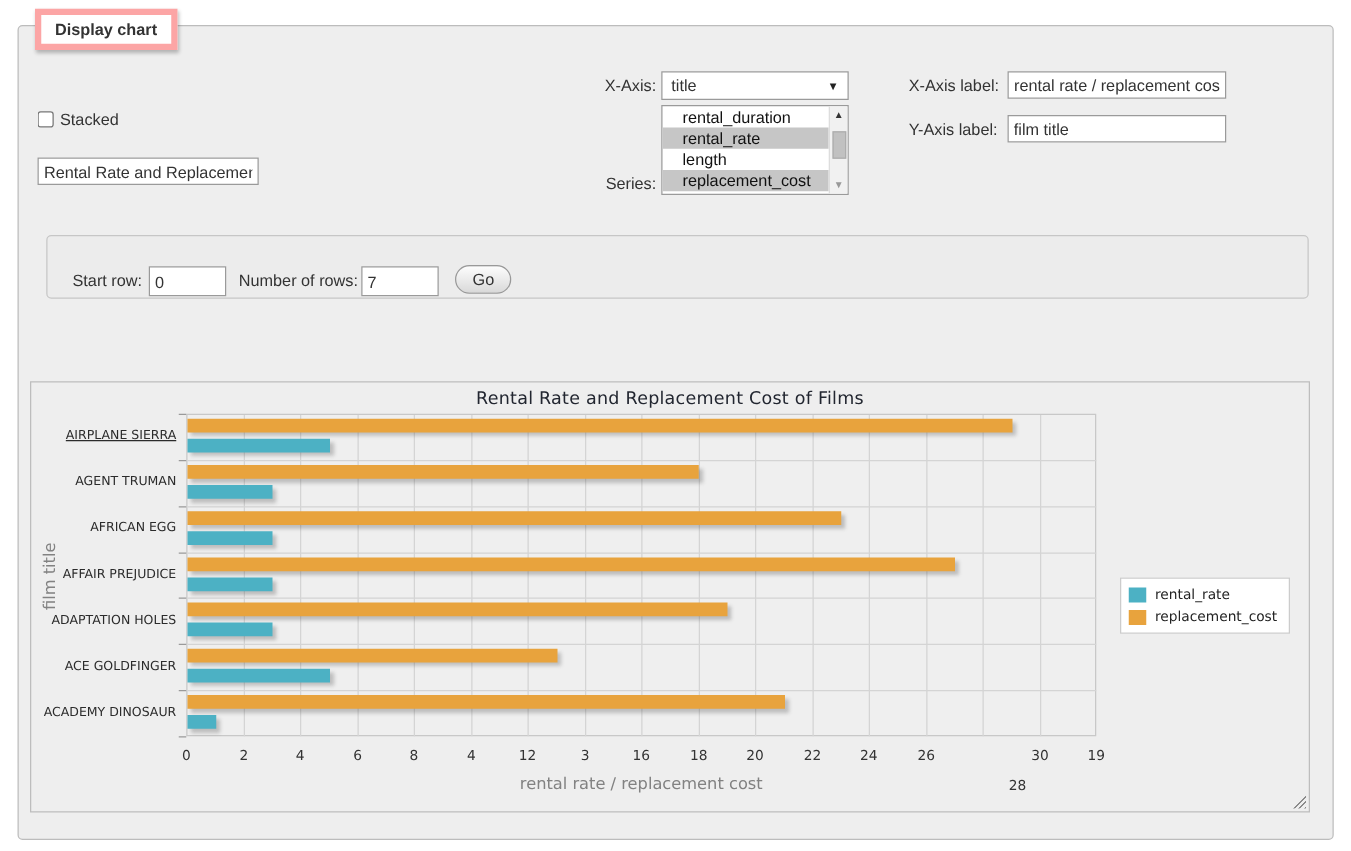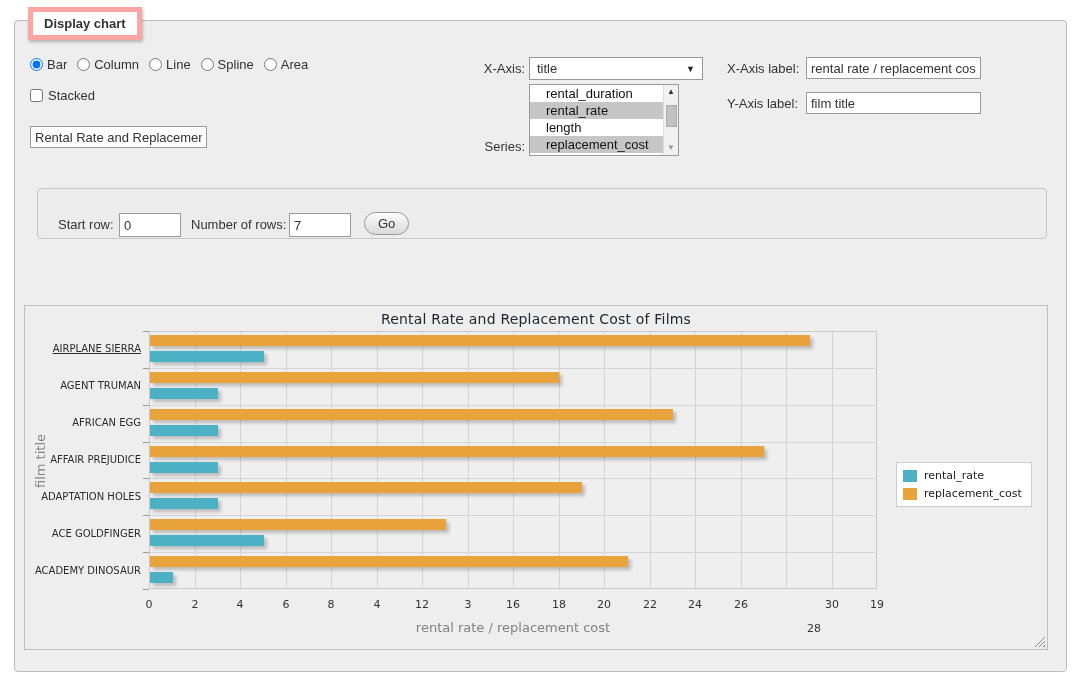--- a/index.html
+++ b/index.html
@@ -26,21 +26,21 @@
     background:#fff; border:1px solid #9a9a9a; font-family:"Liberation Sans",sans-serif;
     font-size:13px; color:#333; padding:2px 4px;
   }
   .title-input { position:absolute; left:30px; top:126px; width:177px; height:22px; }
   .lbl { position:absolute; white-space:nowrap; color:#333; }
   .lbl-xaxis   { left:440px; top:61px;  width:85px; text-align:right; }
   .lbl-series  { left:440px; top:139px; width:85px; text-align:right; }
   .lbl-xlabel  { left:727px; top:61px; }
   .lbl-ylabel  { left:727px; top:96px; }
   .x-select {
-    position:absolute; left:529px; top:57px; width:174px; height:23px;
+    position:absolute; left:529px; top:57px; width:150px; height:23px;
     background:#fff; border:1px solid #9a9a9a; display:flex; align-items:center;
     justify-content:space-between; padding:0 7px; cursor:default;
   }
   .x-select .arrow { font-size:9px; color:#222; }
   .series-list {
     position:absolute; left:529px; top:84px; width:150px; height:72px;
     background:#fff; border:1px solid #9a9a9a; overflow:hidden;
   }
   .series-opts { position:absolute; left:0; top:0; right:15px; }
   .series-opt { height:17px; line-height:17px; padding-left:16px; color:#111; white-space:nowrap; }
@@ -105,42 +105,20 @@
     cursor:se-resize;
   }
 </style>
 </head>
 <body>
 
 <div class="page">
   <div class="fieldset-bg"></div>
   <div class="fieldset-legend">Display chart</div>
 
-  <div class="radio-row" id="chart-type-radios">
-      <label class="radio-item">
-        <input type="radio" name="charttype" checked="" style="">
-        <span>Bar</span>
-      </label>
-      <label class="radio-item">
-        <input type="radio" name="charttype" style="">
-        <span>Column</span>
-      </label>
-      <label class="radio-item">
-        <input type="radio" name="charttype" style="">
-        <span>Line</span>
-      </label>
-      <label class="radio-item">
-        <input type="radio" name="charttype" style="">
-        <span>Spline</span>
-      </label>
-      <label class="radio-item">
-        <input type="radio" name="charttype" style="">
-        <span>Area</span>
-      </label>
-    </div>
 
   <label class="stacked-row">
     <input type="checkbox" style="">
     <span>Stacked</span>
   </label>
 
   <input type="text" class="title-input" value="Rental Rate and Replacement Cost of Films" style="">
 
   <div class="lbl lbl-xaxis">X-Axis:</div>
   <div class="x-select">

